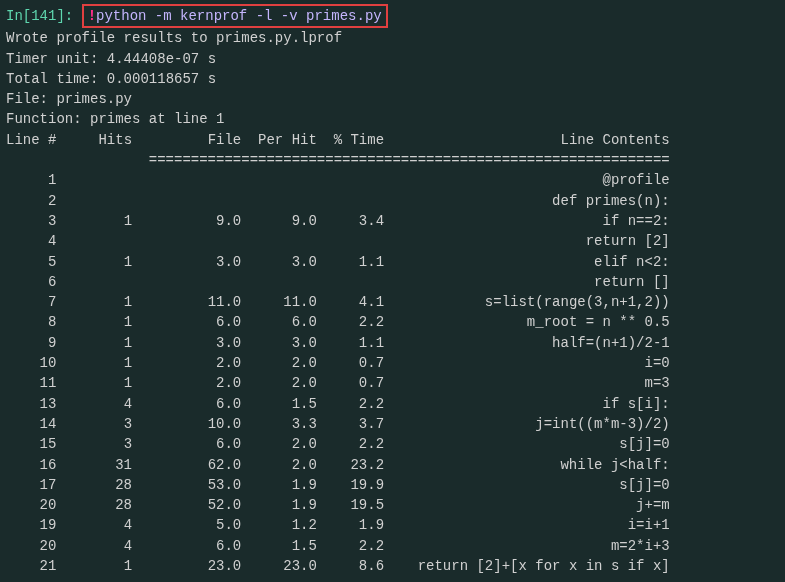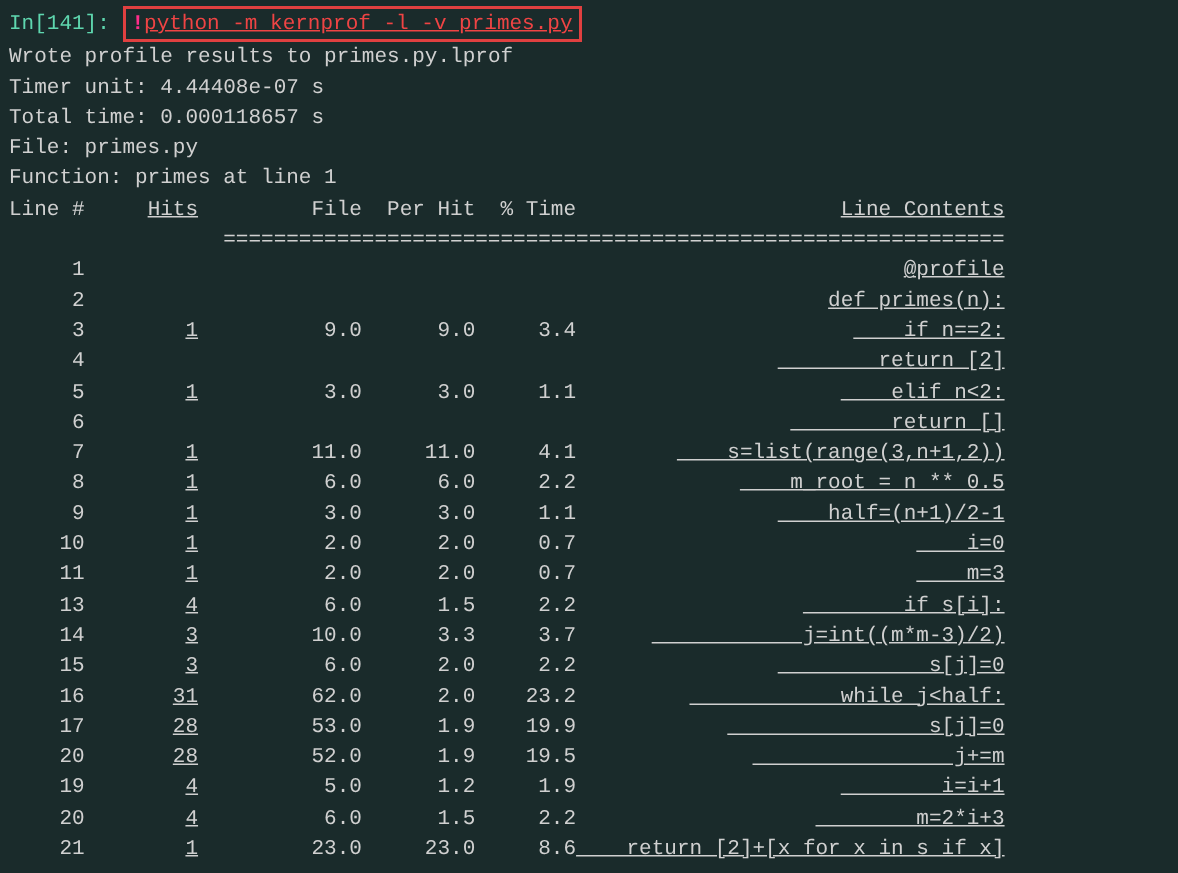--- a/index.html
+++ b/index.html
@@ -16,31 +16,31 @@
   }
   .prompt-row { display: flex; align-items: center; }
   .prompt-label { color: #5fd7af; white-space: pre; }
   .cmd-box {
     border: 2px solid #e04040;
     padding: 0 4px;
     display: inline-flex;
     align-items: baseline;
   }
   .bang { color: #ff2d8a; font-weight: bold; }
-  .cmd-text { color: #ef4444; white-space: pre; text-decoration: underline; }
+  .cmd-text { color: #c4b5fd; white-space: pre; }
   .out { white-space: pre; color: #d0d0d0; }
   .tbl { border-collapse: collapse; }
   .tbl td { white-space: pre; text-align: right; padding: 0; }
   .tbl td.left { text-align: right; }
   .col-linenum { min-width: 6ch; }
-  .col-hits    { min-width: 9ch; text-decoration: underline; }
+  .col-hits    { min-width: 9ch; }
   .col-time    { min-width: 13ch; }
   .col-perhit  { min-width: 9ch; }
   .col-pct     { min-width: 8ch; }
-  .col-content { padding-left: 2ch; text-decoration: underline; }
+  .col-content { padding-left: 2ch; }
   .divider { letter-spacing: 0; }
 </style>
 </head>
 <body>
 
 <div class="prompt-row">
   <span class="prompt-label">In[141]: </span>
   <span class="cmd-box">
     <span class="bang">!</span>
     <span class="cmd-text">python -m kernprof -l -v primes.py</span>

